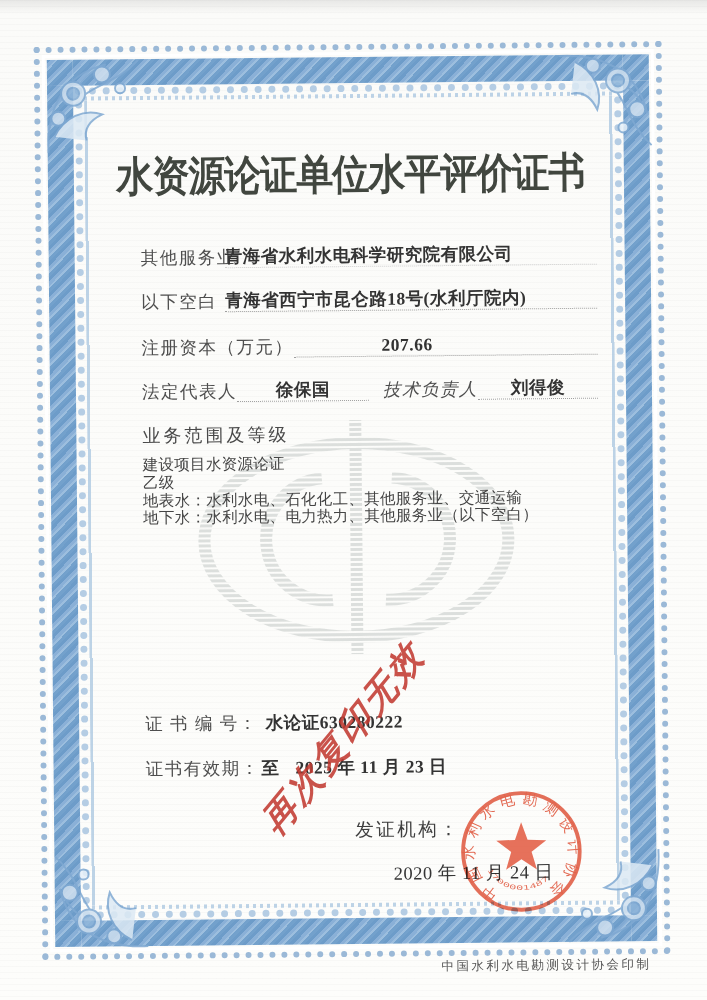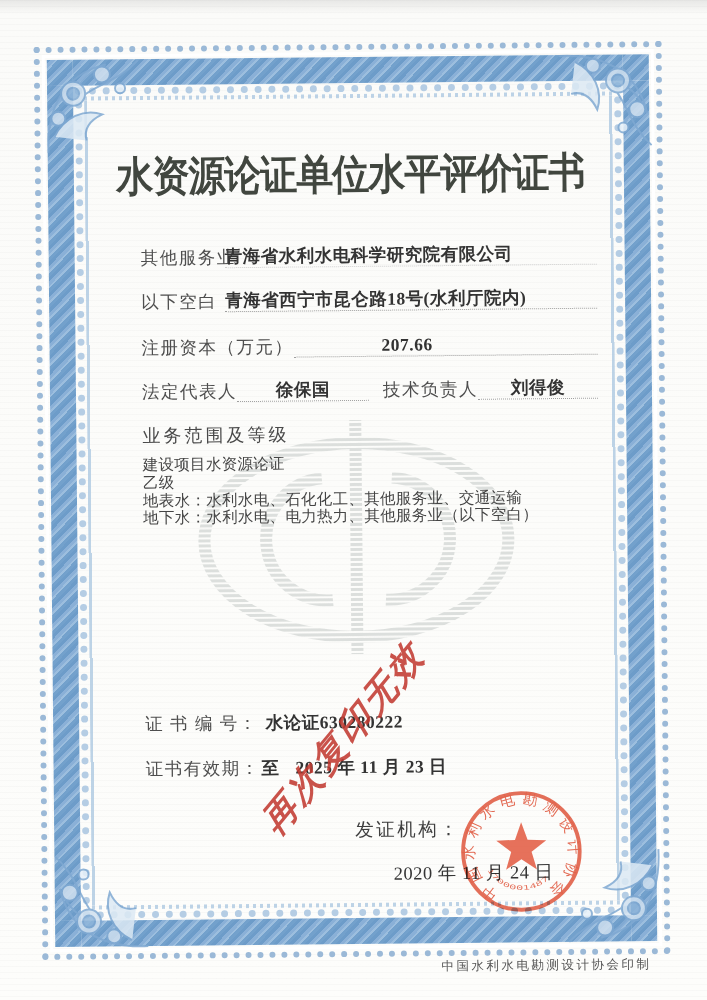--- a/index.html
+++ b/index.html
@@ -60,21 +60,21 @@
   .cell { border-bottom:1px dotted #9f9f9f; }
   .cell.faint { border-bottom-color:#cfcfcf; }
   .grow { flex:1 1 auto; }
   .r-name    { top:244px; }
   .r-addr    { top:288px; }
   .r-cap     { top:334px; }
   .r-rep     { top:378px; }
   .r-name .lbl, .r-addr .lbl { width:72px; margin-right:12px; }
   .r-cap .pad  { padding-left:88px; }
   .cell-small { width:132px; text-align:center; }
-  .lbl2 { margin-left:14px; }
+  .lbl2 { margin-left:14px;font-style:italic; }
   .scope-h {
     position:absolute; left:143px; top:422px;
     font-size:18px; letter-spacing:3px; color:#4a4a4a;
   }
   .scope-lines {
     position:absolute; left:143px; top:454px; width:460px;
     font-size:15.5px; line-height:17.8px; color:#444; letter-spacing:0.3px;
   }
   .r-no  { top:711px; }
   .r-val { top:756px; }

